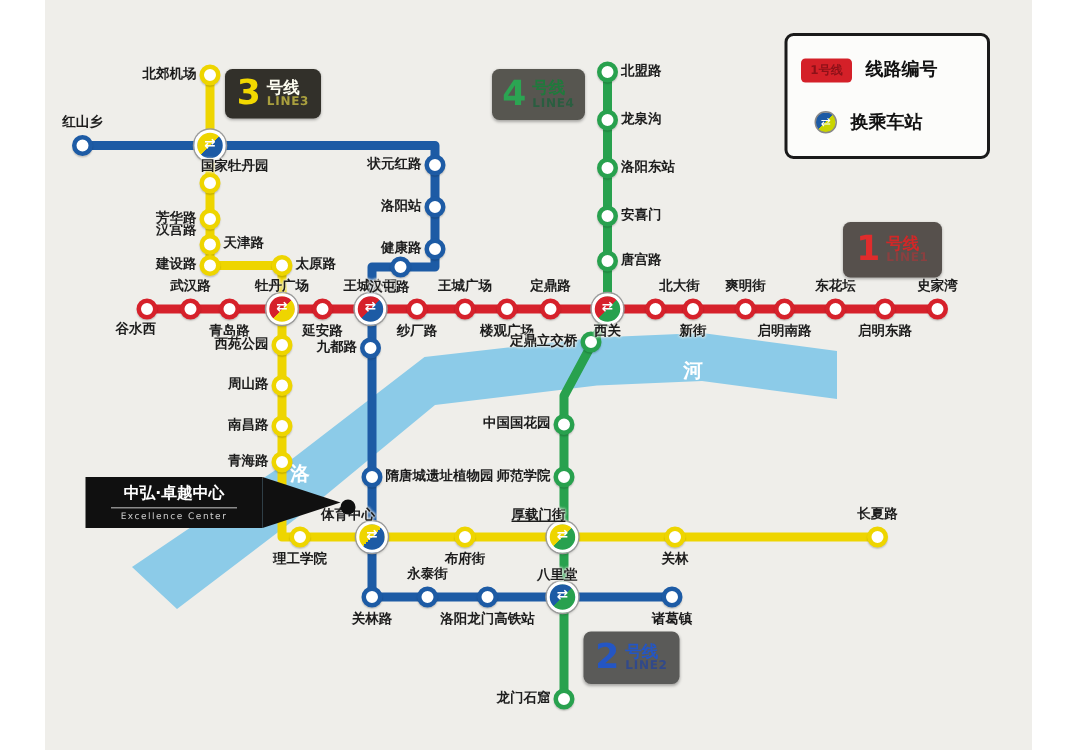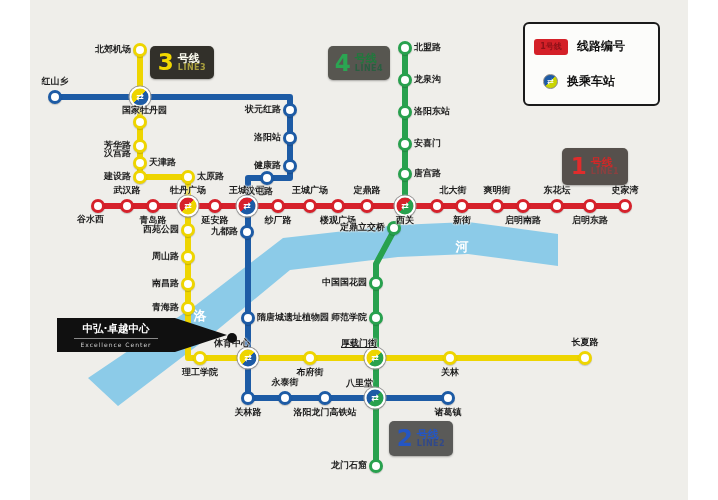--- a/index.html
+++ b/index.html
@@ -151,21 +151,21 @@
     <div class="slabel p-below" style="left: 523px; top: 206px;">启明南路</div>
     <div class="dot" style="left: 557px; top: 206px; border-color: rgb(214, 33, 43);"></div>
     <div class="slabel p-above" style="left: 557px; top: 206px;">东花坛</div>
     <div class="dot" style="left: 590px; top: 206px; border-color: rgb(214, 33, 43);"></div>
     <div class="slabel p-below" style="left: 590px; top: 206px;">启明东路</div>
     <div class="dot" style="left: 625px; top: 206px; border-color: rgb(214, 33, 43);"></div>
     <div class="slabel p-above" style="left: 625px; top: 206px;">史家湾</div>
     <div class="dot" style="left: 140px; top: 50px; border-color: rgb(238, 213, 0);"></div>
     <div class="slabel p-left" style="left: 140px; top: 50px;">北郊机场</div>
     <div class="dot xfer" style="left: 140px; top: 97px; background: linear-gradient(135deg, rgb(238, 213, 0) 50%, rgb(29, 91, 165) 50%);">⇄</div>
-    <div class="slabel p-below-right" style="left: 128px; top: 97px;">国家牡丹园</div>
+    <div class="slabel p-below-right" style="left: 140px; top: 97px;">国家牡丹园</div>
     <div class="dot" style="left: 140px; top: 122px; border-color: rgb(238, 213, 0);"></div>
     <div class="slabel p-left" style="left: 140px; top: 122px; margin-top: 32px;">汉宫路</div>
     <div class="dot" style="left: 140px; top: 146px; border-color: rgb(238, 213, 0);"></div>
     <div class="slabel p-left" style="left: 140px; top: 146px;">芳华路</div>
     <div class="dot" style="left: 140px; top: 163px; border-color: rgb(238, 213, 0);"></div>
     <div class="slabel p-right" style="left: 140px; top: 163px;">天津路</div>
     <div class="dot" style="left: 140px; top: 177px; border-color: rgb(238, 213, 0);"></div>
     <div class="slabel p-left" style="left: 140px; top: 177px;">建设路</div>
     <div class="dot" style="left: 188px; top: 177px; border-color: rgb(238, 213, 0);"></div>
     <div class="slabel p-right" style="left: 188px; top: 177px;">太原路</div>
@@ -203,21 +203,21 @@
     <div class="slabel p-left" style="left: 247px; top: 232px;">九都路</div>
     <div class="dot" style="left: 248px; top: 318px; border-color: rgb(29, 91, 165);"></div>
     <div class="slabel p-right" style="left: 248px; top: 318px;">隋唐城遗址植物园</div>
     <div class="dot" style="left: 248px; top: 398px; border-color: rgb(29, 91, 165);"></div>
     <div class="slabel p-below" style="left: 248px; top: 398px;">关林路</div>
     <div class="dot" style="left: 285px; top: 398px; border-color: rgb(29, 91, 165);"></div>
     <div class="slabel p-above" style="left: 285px; top: 398px;">永泰街</div>
     <div class="dot" style="left: 325px; top: 398px; border-color: rgb(29, 91, 165);"></div>
     <div class="slabel p-below" style="left: 325px; top: 398px;">洛阳龙门高铁站</div>
     <div class="dot xfer" style="left: 375px; top: 398px; background: linear-gradient(135deg, rgb(29, 91, 165) 50%, rgb(40, 161, 78) 50%);">⇄</div>
-    <div class="slabel p-above-left" style="left: 371px; top: 398px;">八里堂</div>
+    <div class="slabel p-above-left" style="left: 383px; top: 398px;">八里堂</div>
     <div class="dot" style="left: 448px; top: 398px; border-color: rgb(29, 91, 165);"></div>
     <div class="slabel p-below" style="left: 448px; top: 398px;">诸葛镇</div>
     <div class="dot" style="left: 405px; top: 48px; border-color: rgb(40, 161, 78);"></div>
     <div class="slabel p-right" style="left: 405px; top: 48px;">北盟路</div>
     <div class="dot" style="left: 405px; top: 80px; border-color: rgb(40, 161, 78);"></div>
     <div class="slabel p-right" style="left: 405px; top: 80px;">龙泉沟</div>
     <div class="dot" style="left: 405px; top: 112px; border-color: rgb(40, 161, 78);"></div>
     <div class="slabel p-right" style="left: 405px; top: 112px;">洛阳东站</div>
     <div class="dot" style="left: 405px; top: 144px; border-color: rgb(40, 161, 78);"></div>
     <div class="slabel p-right" style="left: 405px; top: 144px;">安喜门</div>

